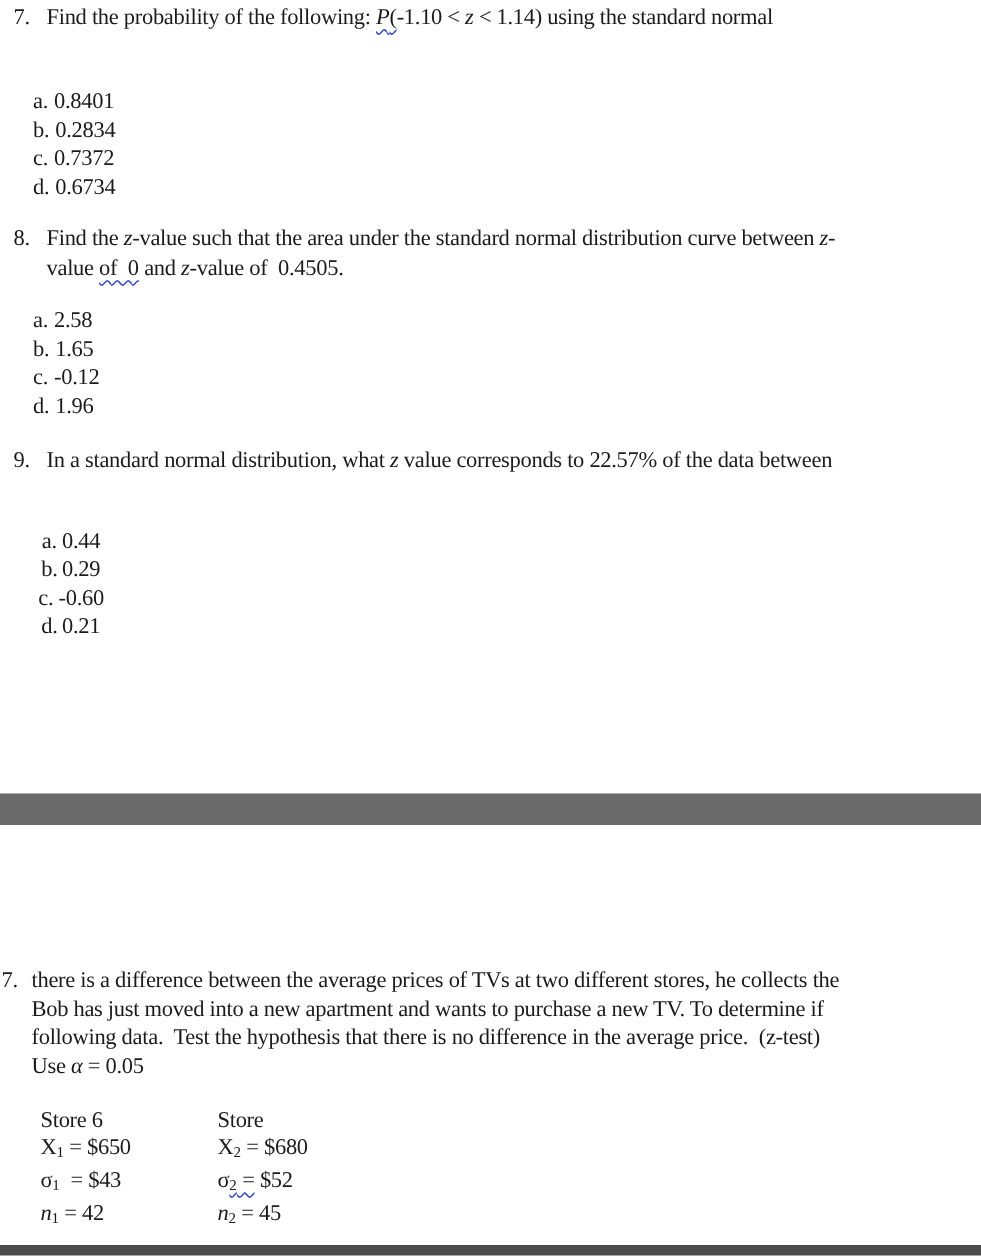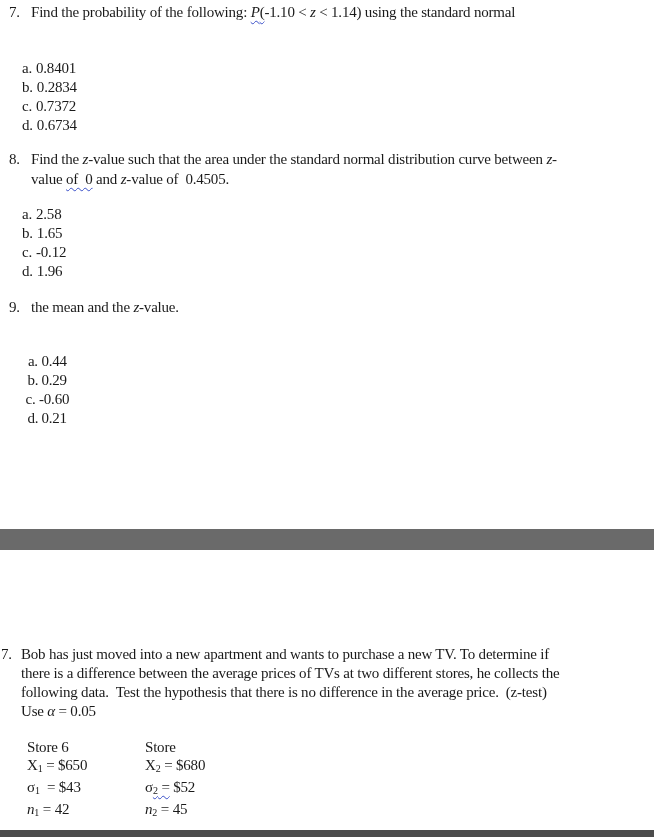--- a/index.html
+++ b/index.html
@@ -65,38 +65,38 @@
 <div class="abs" style="left:22px; top:205px;">
   <div class="opt"><span class="letter">a.</span><span>2.58</span></div>
   <div class="opt"><span class="letter">b.</span><span>1.65</span></div>
   <div class="opt"><span class="letter">c.</span><span>-0.12</span></div>
   <div class="opt"><span class="letter">d.</span><span>1.96</span></div>
 </div>
 
 <div class="abs q" style="left:9px; top:297px;">
   <div class="qnum">9.</div>
   <div class="qtext">
-    <div class="qline"><span>the mean and the </span><i>z</i><span>-value.</span></div>
+    <div class="qline"><span>In a standard normal distribution, what </span><i>z</i><span> value corresponds to 22.57% of the data between</span></div>
   </div>
 </div>
 
 <div class="abs opts-wide" style="left:22px; top:352px;text-align:center;">
   <div class="opt"><span class="letter">a.</span><span>0.44</span></div>
   <div class="opt"><span class="letter">b.</span><span>0.29</span></div>
   <div class="opt"><span class="letter">c.</span><span>-0.60</span></div>
   <div class="opt"><span class="letter">d.</span><span>0.21</span></div>
 </div>
 
 <div class="abs bar bar-mid"></div>
 
 <div class="abs q" style="left:1px; top:645px;">
   <div class="qnum narrow" style="line-height:19px;">7.</div>
   <div class="qtext">
+    <div class="bline">there is a difference between the average prices of TVs at two different stores, he collects the</div>
     <div class="bline">Bob has just moved into a new apartment and wants to purchase a new TV. To determine if</div>
-    <div class="bline">there is a difference between the average prices of TVs at two different stores, he collects the</div>
     <div class="bline">following data.  Test the hypothesis that there is no difference in the average price.  (z-test)</div>
     <div class="bline"><span>Use </span><i>α</i><span> = 0.05</span></div>
   </div>
 </div>
 
 <div class="abs" style="left:27px; top:738px;">
   <div class="srow">Store 6</div>
   <div class="srow"><span>X</span><span class="sub">1</span><span> = $650</span></div>
   <div class="srow"><span>σ</span><span class="sub">1</span><span>  = $43</span></div>
   <div class="srow"><i>n</i><span class="sub">1</span><span> = 42</span></div>

